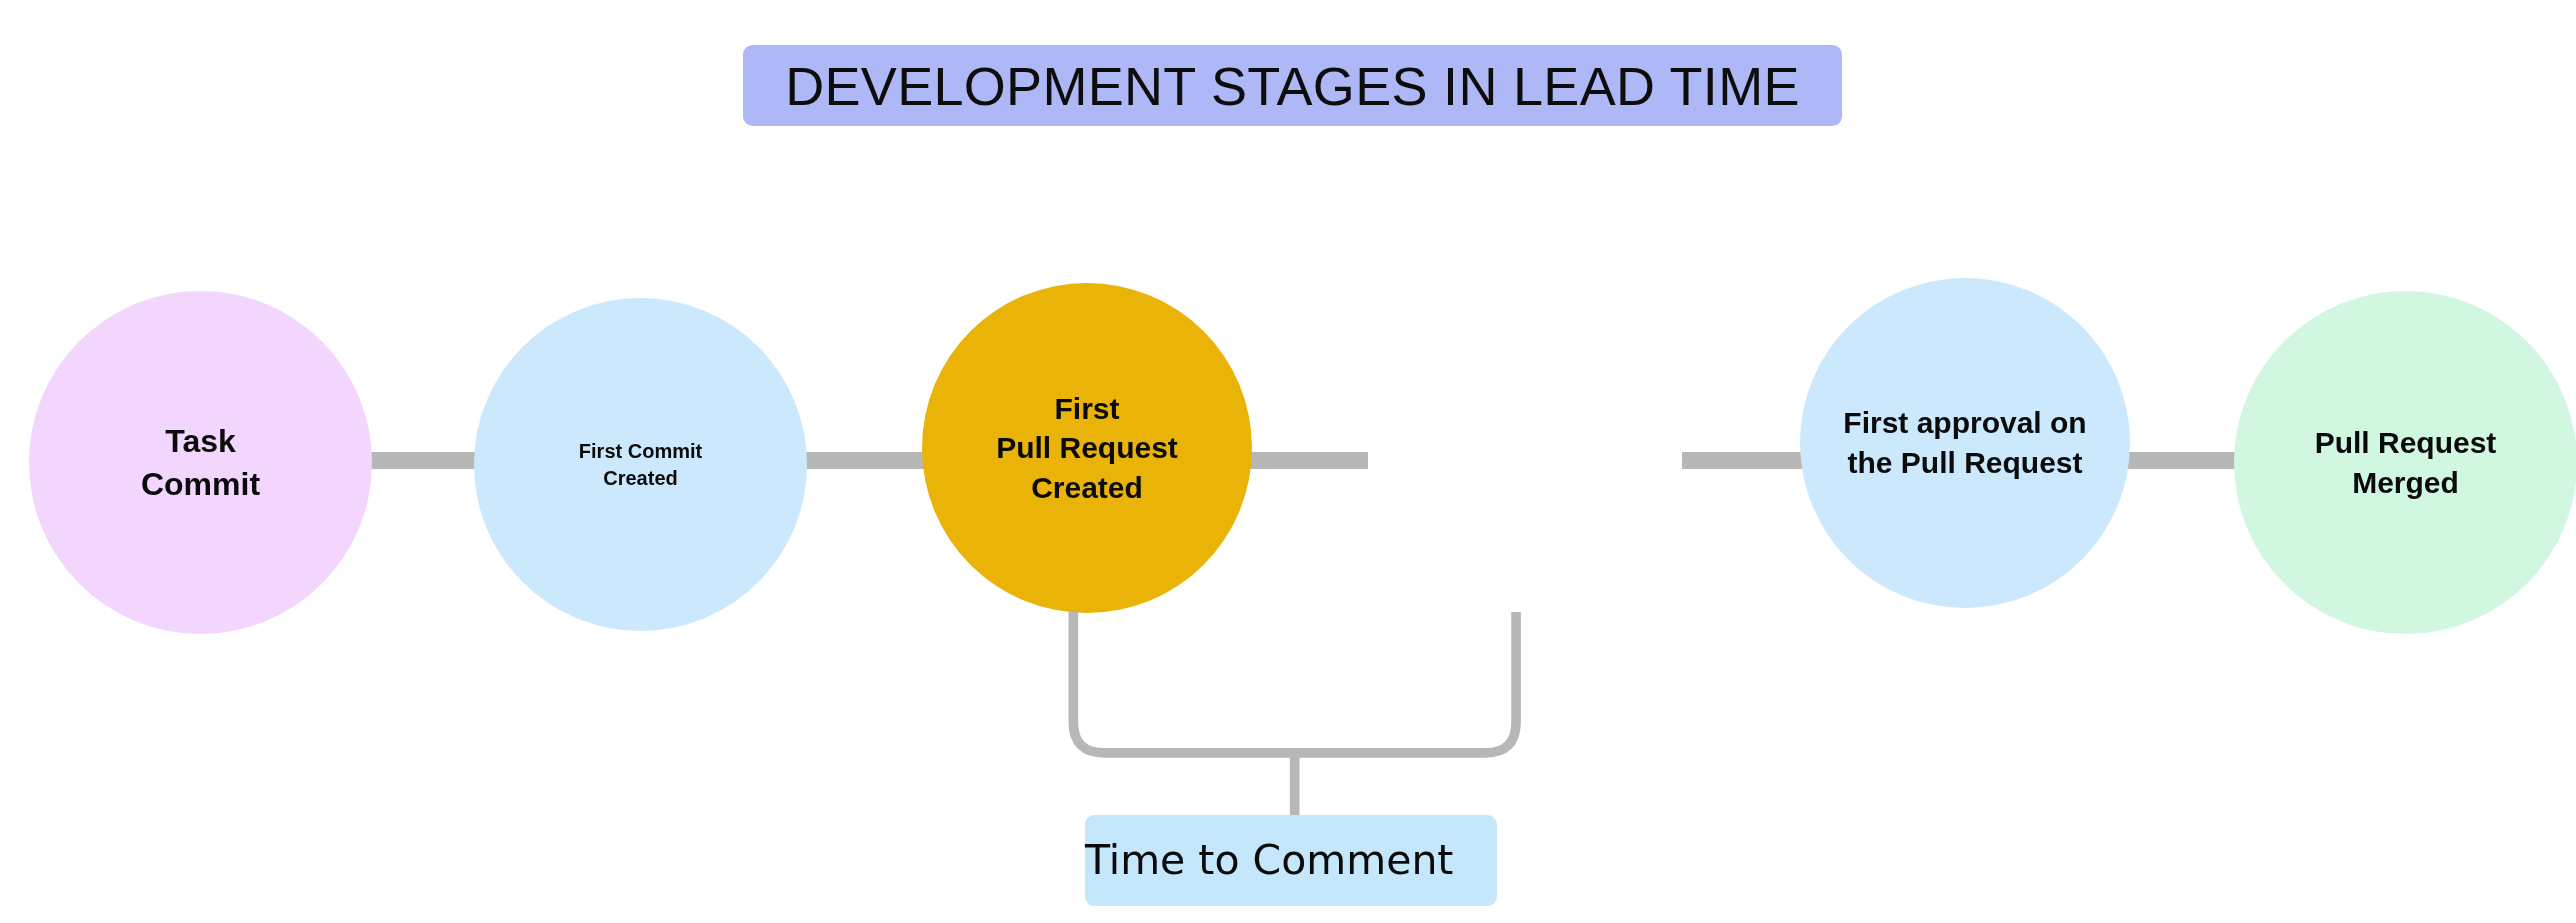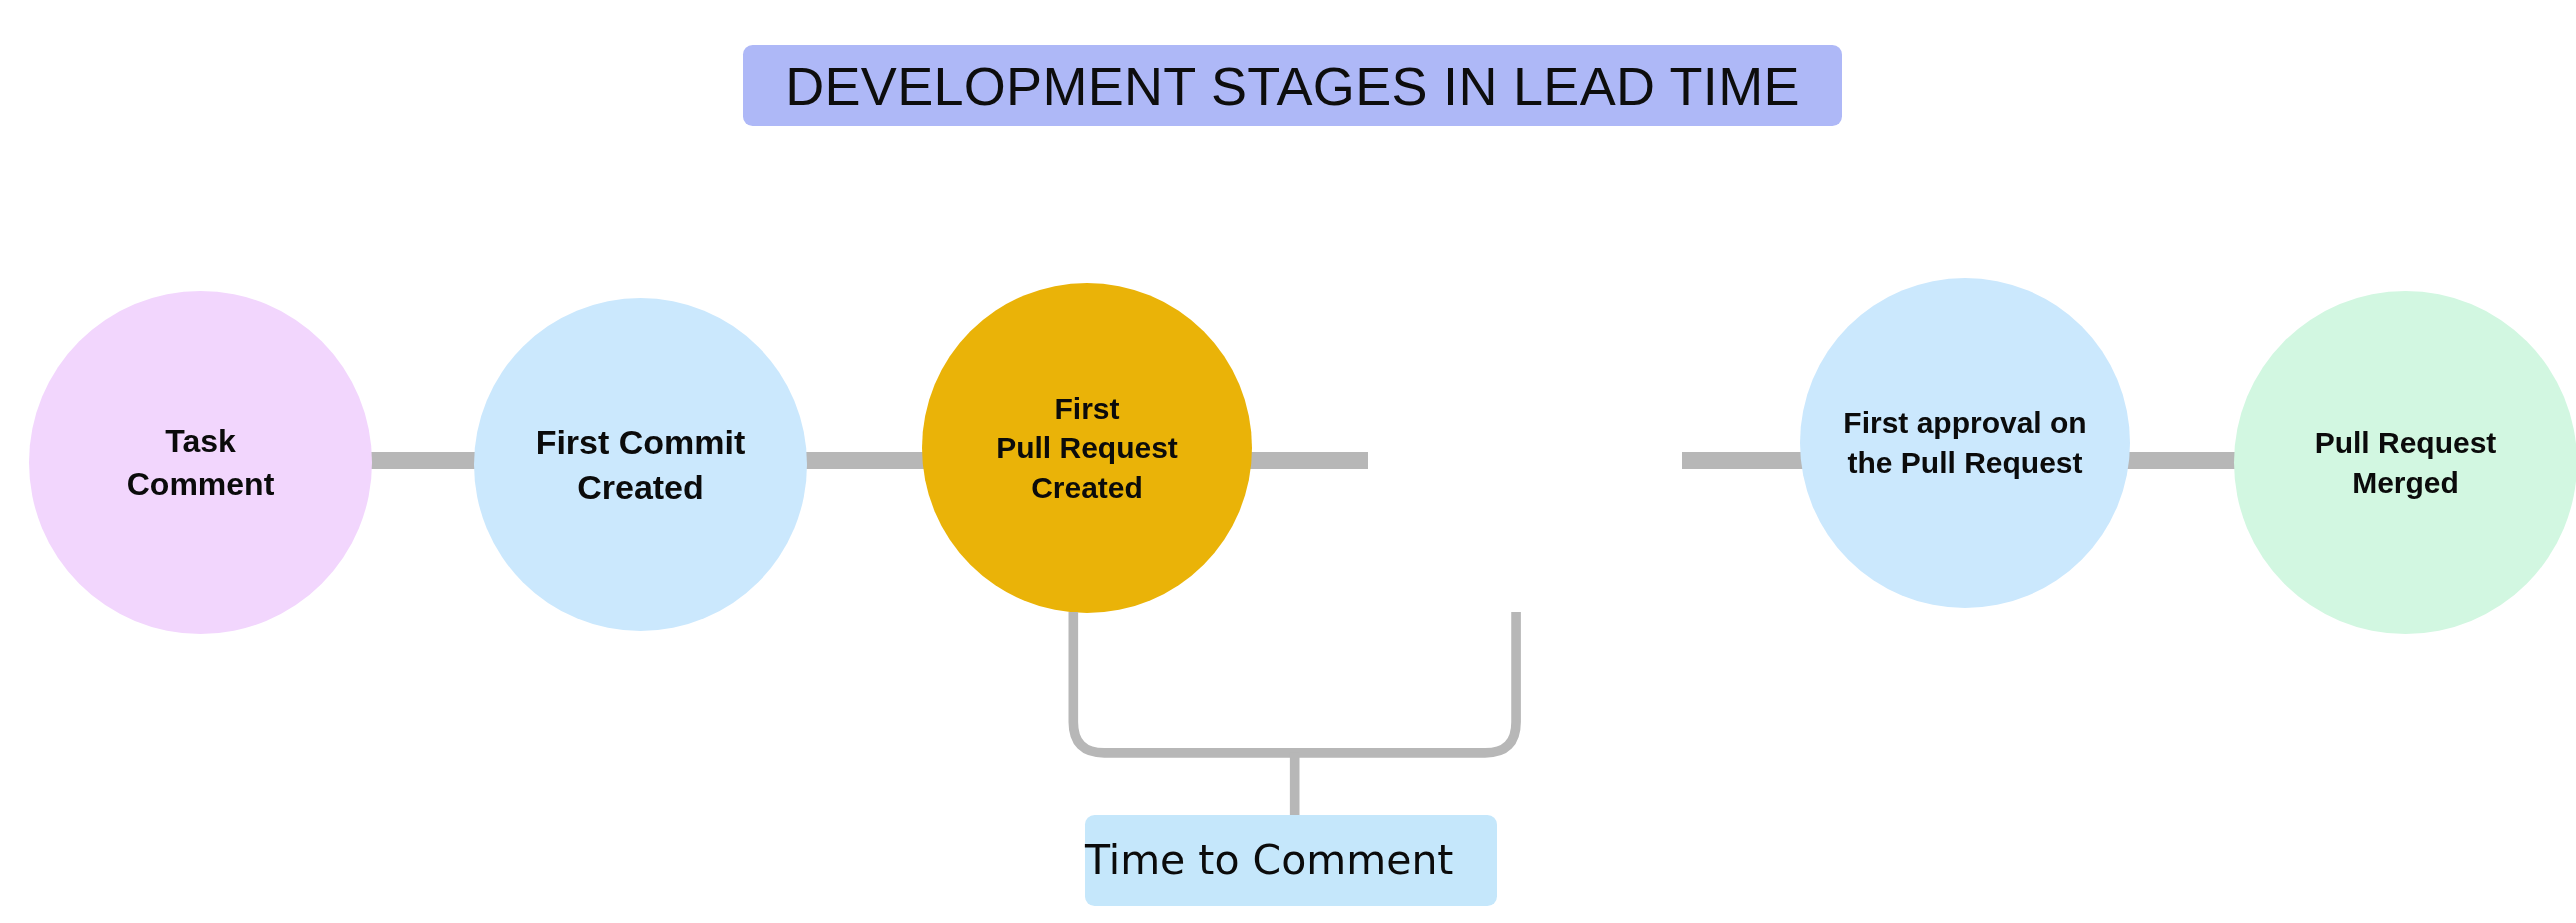--- a/index.html
+++ b/index.html
@@ -72,21 +72,21 @@
 
   
   #stage-0 { left: 29px;   top: 291px; width: 343px;  height: 343px; background: #f2d6fd; }
   #stage-1 { left: 474px;  top: 298px; width: 333px;  height: 333px; background: #cbe8fd; }
   #stage-2 { left: 922px; top: 283px; width: 330px;  height: 330px; background: #eab308; }
   #stage-3 { left: 1360px; top: 282px; width: 330px;  height: 330px; background: #cbe8fd; }
   #stage-4 { left: 1800px; top: 278px; width: 330px;  height: 330px; background: #cbe8fd; }
   #stage-5 { left: 2234px; top: 291px; width: 343px;  height: 343px; background: #d2f7e1; }
 
   #stage-0 .stage-label { font-size: 32px; }
-  #stage-1 .stage-label { font-size: 34px; }
+  #stage-1 .stage-label { font-size: 20px; }
   #stage-2 .stage-label { font-size: 30px; }
   #stage-3 .stage-label { font-size: 30px; }
   #stage-4 .stage-label { font-size: 30px; }
   #stage-5 .stage-label { font-size: 30px; }
 
   
   #bracket-svg {
     position: absolute;
     left: 1030px;
     top: 605px;
@@ -128,21 +128,21 @@
   </div>
 
   <div class="connector" style="left:365px; width:115px;"></div>
   <div class="connector" style="left:800px; width:131px;"></div>
   <div class="connector" style="left:1243px; width:125px;"></div>
   <div class="connector" style="left:1682px; width:126px;"></div>
   <div class="connector" style="left:2121px; width:121px;"></div>
 
   <div class="stage" id="stage-0">
     <span class="stage-label">Task
-Comment</span>
+Commit</span>
   </div>
   <div class="stage" id="stage-1">
     <span class="stage-label">First Commit
 Created</span>
   </div>
   <div class="stage" id="stage-2">
     <span class="stage-label">First
 Pull Request
 Created</span>
   </div>

